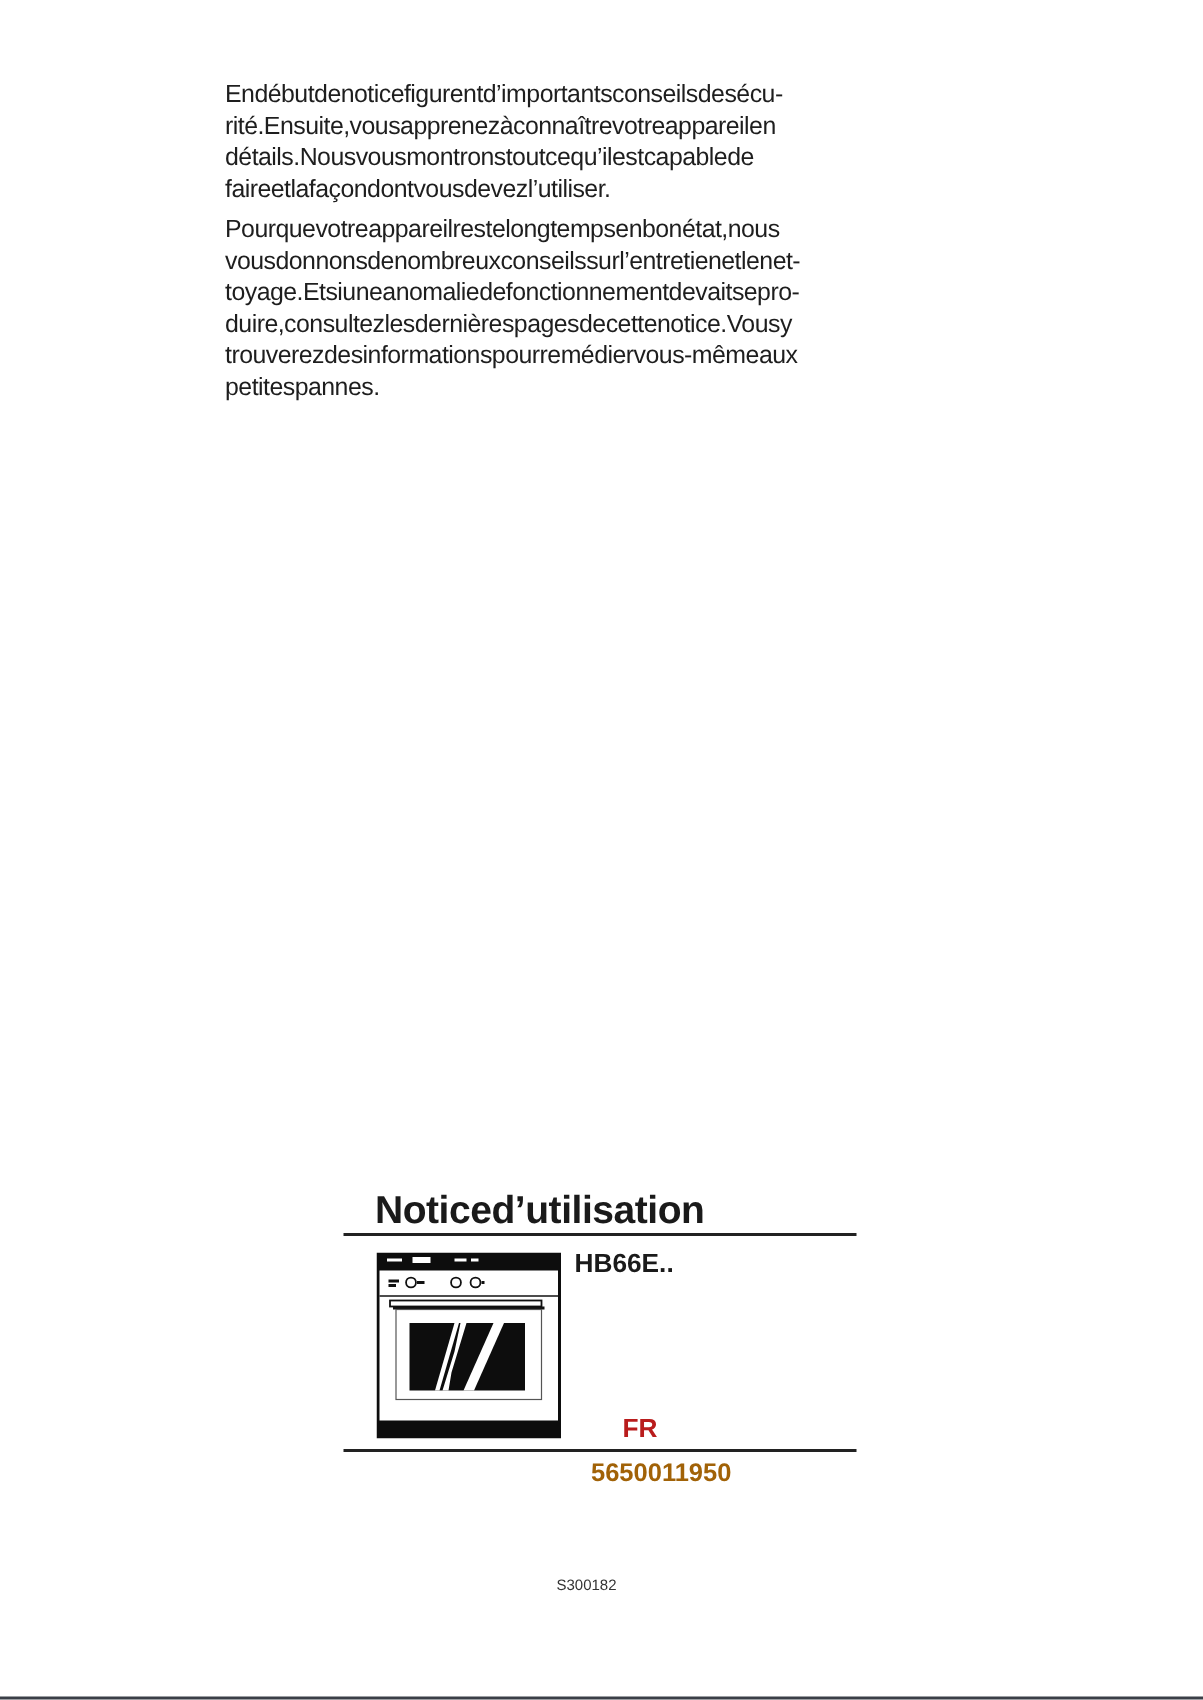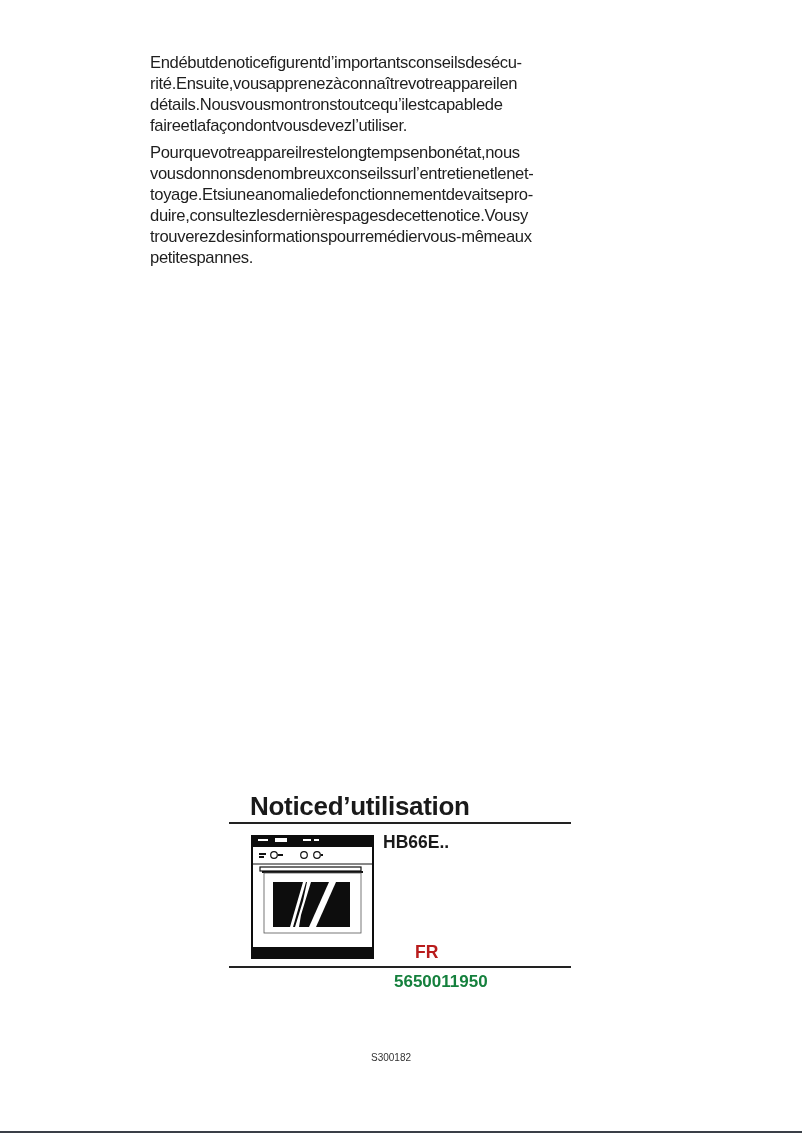--- a/index.html
+++ b/index.html
@@ -69,21 +69,21 @@
       font-weight: bold;
       color: #b91c1c;
       margin-left: 32px;
     }
     .docnum {
       position: absolute;
       left: 394px;
       top: 972px;
       font-size: 17px;
       font-weight: bold;
-      color: #15803d;
+      color: #a16207;
     }
     .code {
       position: absolute;
       left: 371px;
       top: 1052px;
       font-size: 10px;
       color: #333;
     }
     .bottom-bar {
       position: absolute;

